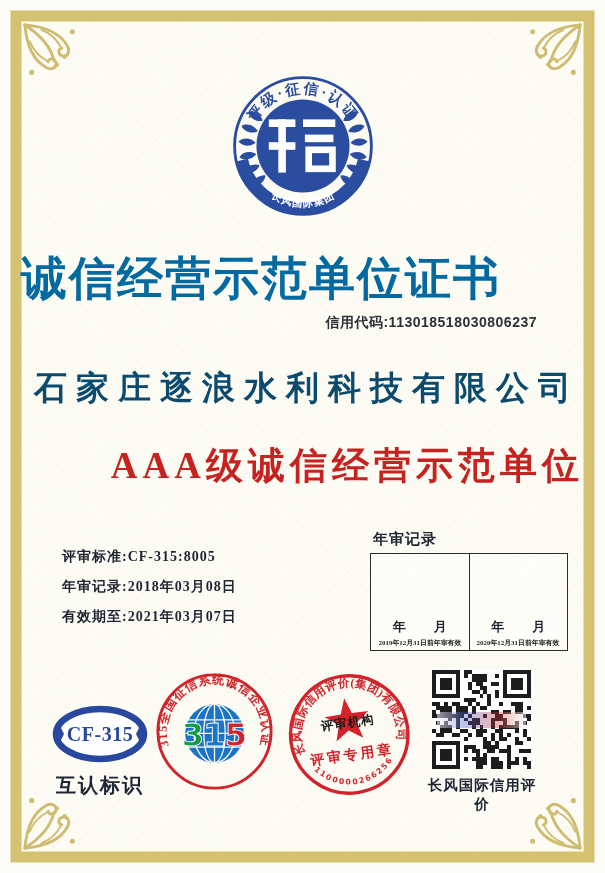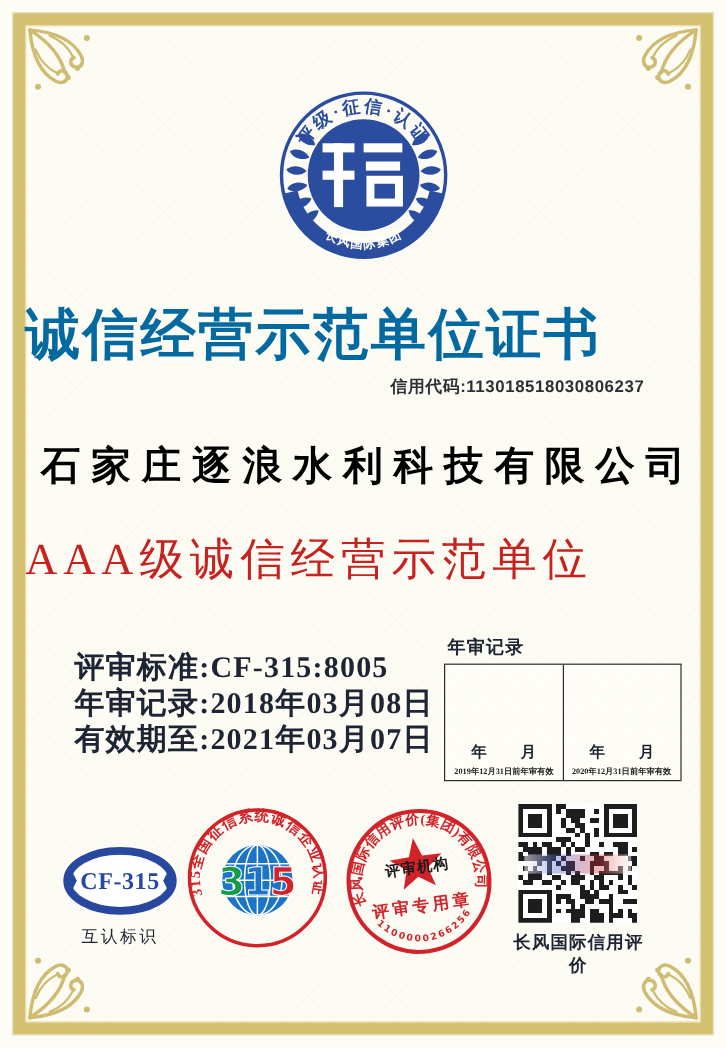--- a/index.html
+++ b/index.html
@@ -11,31 +11,31 @@
       repeating-linear-gradient(45deg, rgba(190,175,120,.07) 0 1px, transparent 1px 13px),
       repeating-linear-gradient(-45deg, rgba(190,175,120,.07) 0 1px, transparent 1px 13px);}
   .abs{position:absolute;}
   .corner{position:absolute;width:62px;height:62px;}
   .corner.tl{top:1px;left:1px;}
   .corner.tr{top:1px;right:1px;transform:scaleX(-1);}
   .corner.bl{bottom:1px;left:1px;transform:scaleY(-1);}
   .corner.br{bottom:1px;right:1px;transform:scale(-1,-1);}
   .title{left:0;right:0;top:227px;text-align:left;font-size:46px;font-weight:900;color:#0369a1;letter-spacing:2px;}
   .credit{right:47px;top:293px;font-size:14px;font-weight:800;color:#2e2f37;letter-spacing:.5px;}
-  .company{left:0;right:0;top:345px;text-align:center;font-size:33px;font-weight:900;color:#000000;letter-spacing:9px;text-indent:9px;}
-  .grade{left:0;right:0;top:420px;text-align:left;font-family:"Liberation Serif","DejaVu Serif",serif;font-size:37px;font-weight:400;color:#c62220;letter-spacing:5px;}
-  .details{left:41px;top:521px;font-family:"Liberation Serif","DejaVu Serif",serif;font-size:25px;font-weight:700;color:#1d2433;letter-spacing:1px;}
+  .company{left:0;right:0;top:345px;text-align:center;font-size:33px;font-weight:900;color:#0c4a6e;letter-spacing:9px;text-indent:9px;}
+  .grade{left:0;right:0;top:420px;text-align:right;font-family:"Liberation Serif","DejaVu Serif",serif;font-size:37px;font-weight:700;color:#c62220;letter-spacing:5px;}
+  .details{left:41px;top:521px;font-family:"Liberation Serif","DejaVu Serif",serif;font-size:14px;font-weight:700;color:#1d2433;letter-spacing:1px;}
   .details div{height:30px;line-height:30px;}
   .ar-label{left:352px;top:509px;font-family:"Liberation Serif","DejaVu Serif",serif;font-size:15px;font-weight:700;color:#1d2433;letter-spacing:1px;}
   .ar-table{left:349px;top:532px;width:196px;height:96px;display:flex;border:1.6px solid #2c2c2c;background:rgba(255,255,255,.4);}
   .ar-cell{flex:1;display:flex;flex-direction:column;justify-content:flex-end;align-items:center;border-right:1.6px solid #2c2c2c;padding-bottom:2px;}
   .ar-cell:last-child{border-right:none;}
   .ym{display:flex;gap:28px;font-family:"Liberation Serif","DejaVu Serif",serif;font-size:13px;font-weight:700;color:#1d2433;margin-bottom:2px;}
   .note{font-size:7.5px;font-weight:700;color:#222;white-space:nowrap;transform:scale(.92);font-family:"Liberation Serif","DejaVu Serif",serif;}
-  .cf-caption{left:29px;top:751px;width:100px;text-align:center;font-family:"Liberation Serif","DejaVu Serif",serif;font-size:14px;font-weight:400;color:#1d2433;letter-spacing:2px;}
+  .cf-caption{left:29px;top:751px;width:100px;text-align:center;font-family:"Liberation Serif","DejaVu Serif",serif;font-size:20px;font-weight:700;color:#1d2433;letter-spacing:2px;}
   .qr-wrap{left:411px;top:649px;width:99px;height:99px;}
   .qr-overlay{position:absolute;left:5%;right:5%;top:42%;height:17%;
     background:linear-gradient(90deg, rgba(255,255,255,.55), rgba(60,80,200,.35) 30%, rgba(210,40,40,.35) 70%, rgba(255,255,255,.5));}
   .qr-caption{left:400px;top:755px;width:122px;text-align:center;font-family:"Liberation Serif","DejaVu Serif",serif;font-size:14.5px;font-weight:700;color:#1d2433;letter-spacing:1px;}
   .seal-wrap{left:265px;top:650px;transform:rotate(-8deg);}
   .arc-blue{font-family:"Liberation Serif","DejaVu Serif",serif;font-size:15.5px;font-weight:700;fill:#2b4da0;letter-spacing:2.5px;}
   .arc-white{font-family:"Liberation Serif","DejaVu Serif",serif;font-size:11px;font-weight:700;fill:#ffffff;letter-spacing:1px;}
   .arc-red{font-family:"Liberation Serif","DejaVu Serif",serif;font-size:12.5px;font-weight:700;fill:#d2232a;letter-spacing:1px;}
   .seal-org{font-family:"Liberation Serif","DejaVu Serif",serif;font-size:13px;font-weight:700;fill:#1b1b1b;letter-spacing:1px;}
   .seal-stamp{font-family:"Liberation Serif","DejaVu Serif",serif;font-size:14.5px;font-weight:700;fill:#d2232a;letter-spacing:3px;}

